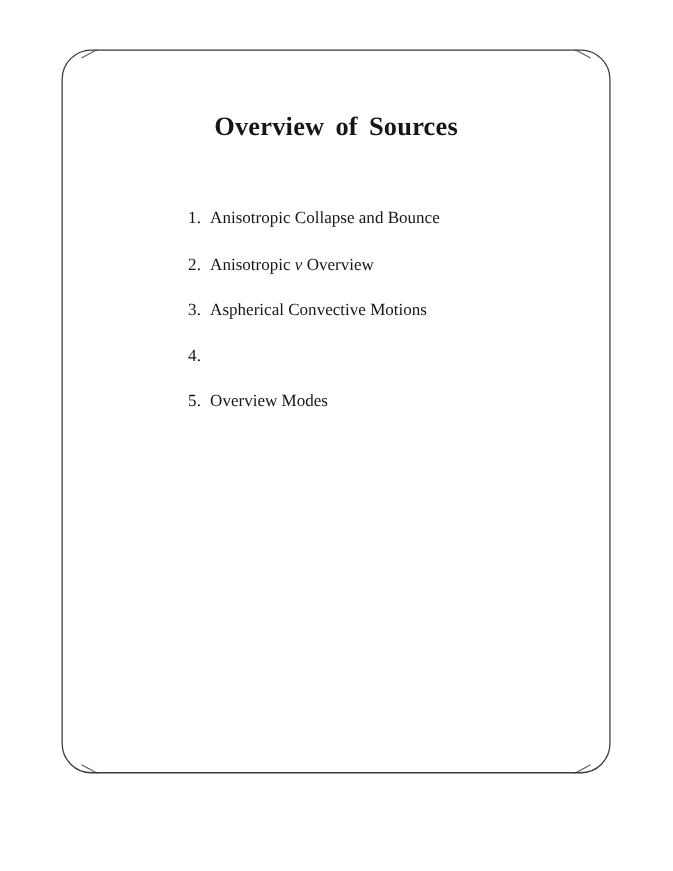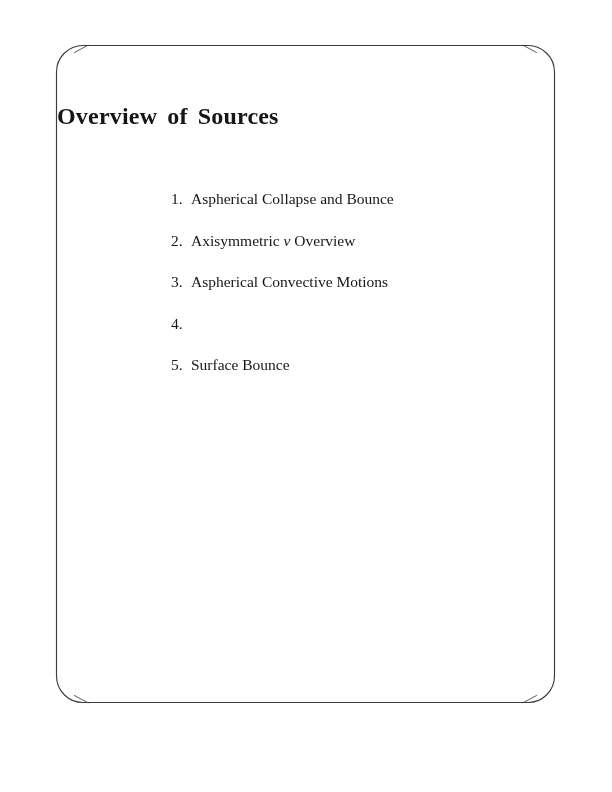--- a/index.html
+++ b/index.html
@@ -28,21 +28,21 @@
     stroke:var(--border);
   }
   .frame-main{stroke-width:1.15px;}
   .frame-horns{stroke-width:1px;opacity:0.85;stroke-linecap:round;}
   .slide-title{
     position:absolute;
     left:57px;
     top:103px;
     width:497px;
     margin:0;
-    text-align:left;
+    text-align:center;
     font-size:24px;
     font-weight:bold;
     line-height:1.1;
     letter-spacing:0.2px;
     word-spacing:0.16em;
   }
   .topic-list{
     position:absolute;
     left:171px;
     top:189px;
@@ -74,32 +74,32 @@
   <svg class="frame-svg" viewBox="0 0 612 792" aria-hidden="true">
     <path class="frame-main" d="M 83 45.5 H 528 A 26.5 26.5 0 0 1 554.5 72 V 676 A 26.5 26.5 0 0 1 528 702.5 H 83 A 26.5 26.5 0 0 1 56.5 676 V 72 A 26.5 26.5 0 0 1 83 45.5 Z"></path>
     <path class="frame-horns" d="M 88 45.2 L 74.5 52.5 M 523 45.2 L 536.5 52.5 M 88 702.8 L 74.5 695.5 M 523 702.8 L 536.5 695.5"></path>
   </svg>
 
   <h1 class="slide-title">Overview of Sources</h1>
 
   <ol class="topic-list">
       <li>
         <span class="item-number">1.</span>
-        <span class="item-label"><span>Aspherical Collapse and Bounce</span></span>
+        <span class="item-label"><span>Anisotropic Collapse and Bounce</span></span>
       </li>
       <li>
         <span class="item-number">2.</span>
-        <span class="item-label"><span>Axisymmetric </span><span class="greek-italic">ν</span><span> Overview</span></span>
+        <span class="item-label"><span>Anisotropic </span><span class="greek-italic">ν</span><span> Overview</span></span>
       </li>
       <li>
         <span class="item-number">3.</span>
         <span class="item-label"><span>Aspherical Convective Motions</span></span>
       </li>
       <li>
         <span class="item-number">4.</span>
       </li>
       <li>
         <span class="item-number">5.</span>
-        <span class="item-label"><span>Surface Bounce</span></span>
+        <span class="item-label"><span>Overview Modes</span></span>
       </li>
     </ol>
 
 </div>
 
 </body></html>

